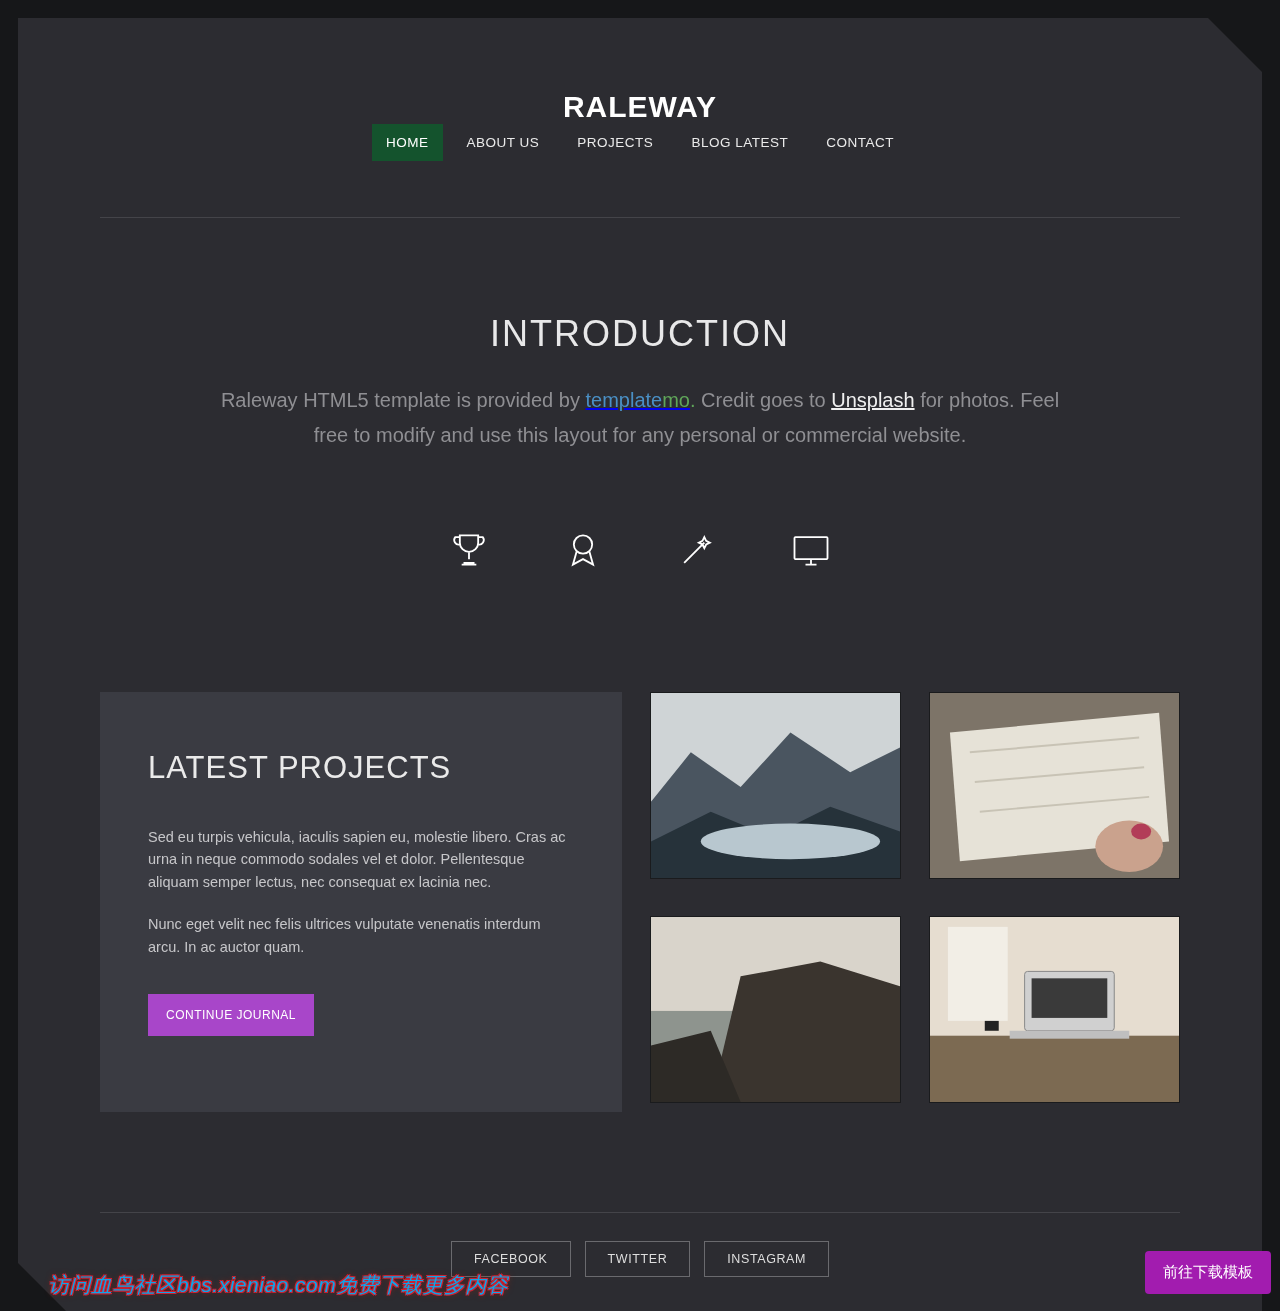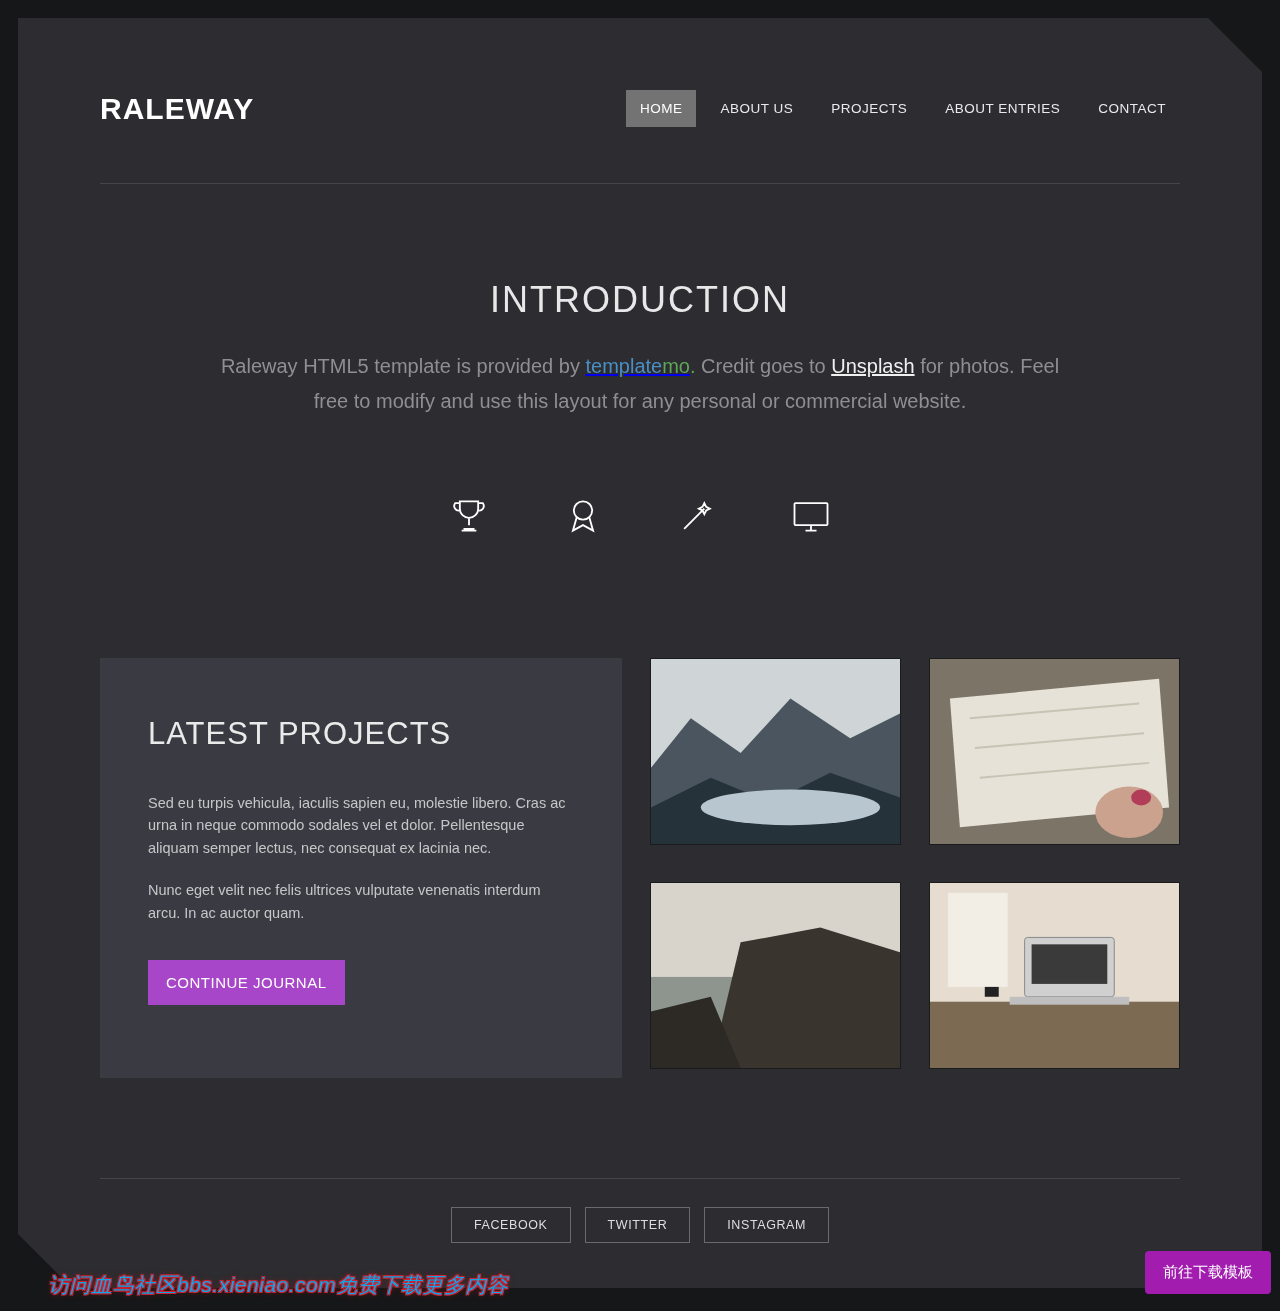--- a/index.html
+++ b/index.html
@@ -38,37 +38,38 @@
   }
 
   
   header.topbar {
     display: flex;
     justify-content: space-between;
     align-items: center;
     padding-top: 72px;
     padding-bottom: 56px;
     border-bottom: 1px solid #444449;
+    flex-direction: column;
   }
   .logo {
     font-size: 30px;
     font-weight: 700;
     letter-spacing: 1px;
     color: #fff;
   }
   nav.mainnav { display: flex; gap: 10px; }
   nav.mainnav a {
     color: #eaeaea;
     text-decoration: none;
     font-size: 13.5px;
     letter-spacing: 0.5px;
     padding: 11px 14px;
   }
   nav.mainnav a.active {
-    background: #737373;
+    background: #14532d;
     color: #fff;
   }
 
   
   .intro { text-align: center; padding-top: 95px; padding-bottom: 60px; }
   .intro h1 {
     font-size: 36px;
     font-weight: 400;
     letter-spacing: 2px;
     color: #e8e8e9;
@@ -116,21 +117,21 @@
     font-size: 14.5px;
     line-height: 1.55;
     color: #c6c6c9;
     margin-bottom: 20px;
   }
   .cta {
     display: inline-block;
     margin-top: 16px;
     background: #a846c9;
     color: #fff;
-    font-size: 15px;
+    font-size: 12px;
     letter-spacing: 0.5px;
     padding: 14px 18px;
     border: none;
     cursor: pointer;
   }
 
   .projects-grid {
     flex: 1;
     display: grid;
     grid-template-columns: 1fr 1fr;
@@ -207,21 +208,21 @@
   <div class="corner-bl"></div>
 
   <div class="inner">
 
     <header class="topbar">
       <div class="logo">RALEWAY</div>
       <nav class="mainnav">
         <a href="#" class="active">HOME</a>
         <a href="#">ABOUT US</a>
         <a href="#">PROJECTS</a>
-        <a href="#">ABOUT ENTRIES</a>
+        <a href="#">BLOG LATEST</a>
         <a href="#">CONTACT</a>
       </nav>
     </header>
 
     <section class="intro">
       <h1>INTRODUCTION</h1>
       <p>
         <span>Raleway HTML5 template is provided by </span><a href="#"><span class="tm1">template</span><span class="tm2">mo</span></a><span class="tm2">.</span><span> Credit goes to </span><a href="#" class="unsplash">Unsplash</a><span> for photos. Feel free to modify and use this layout for any personal or commercial website.</span>
       </p>
 

